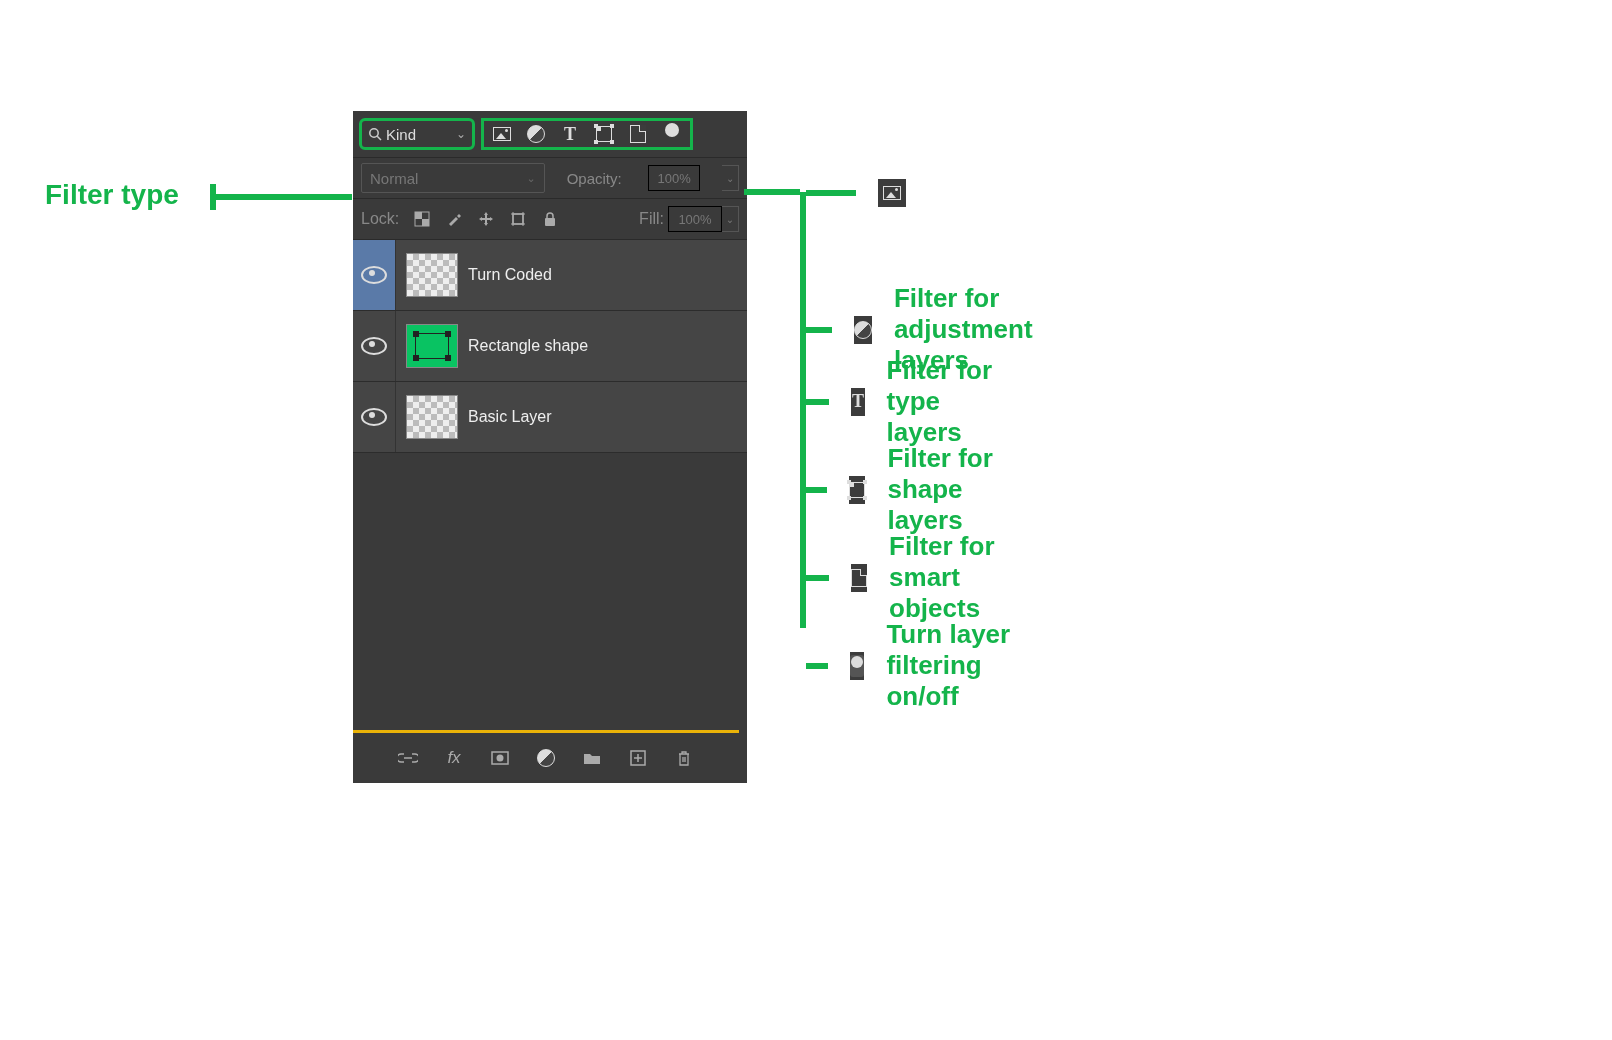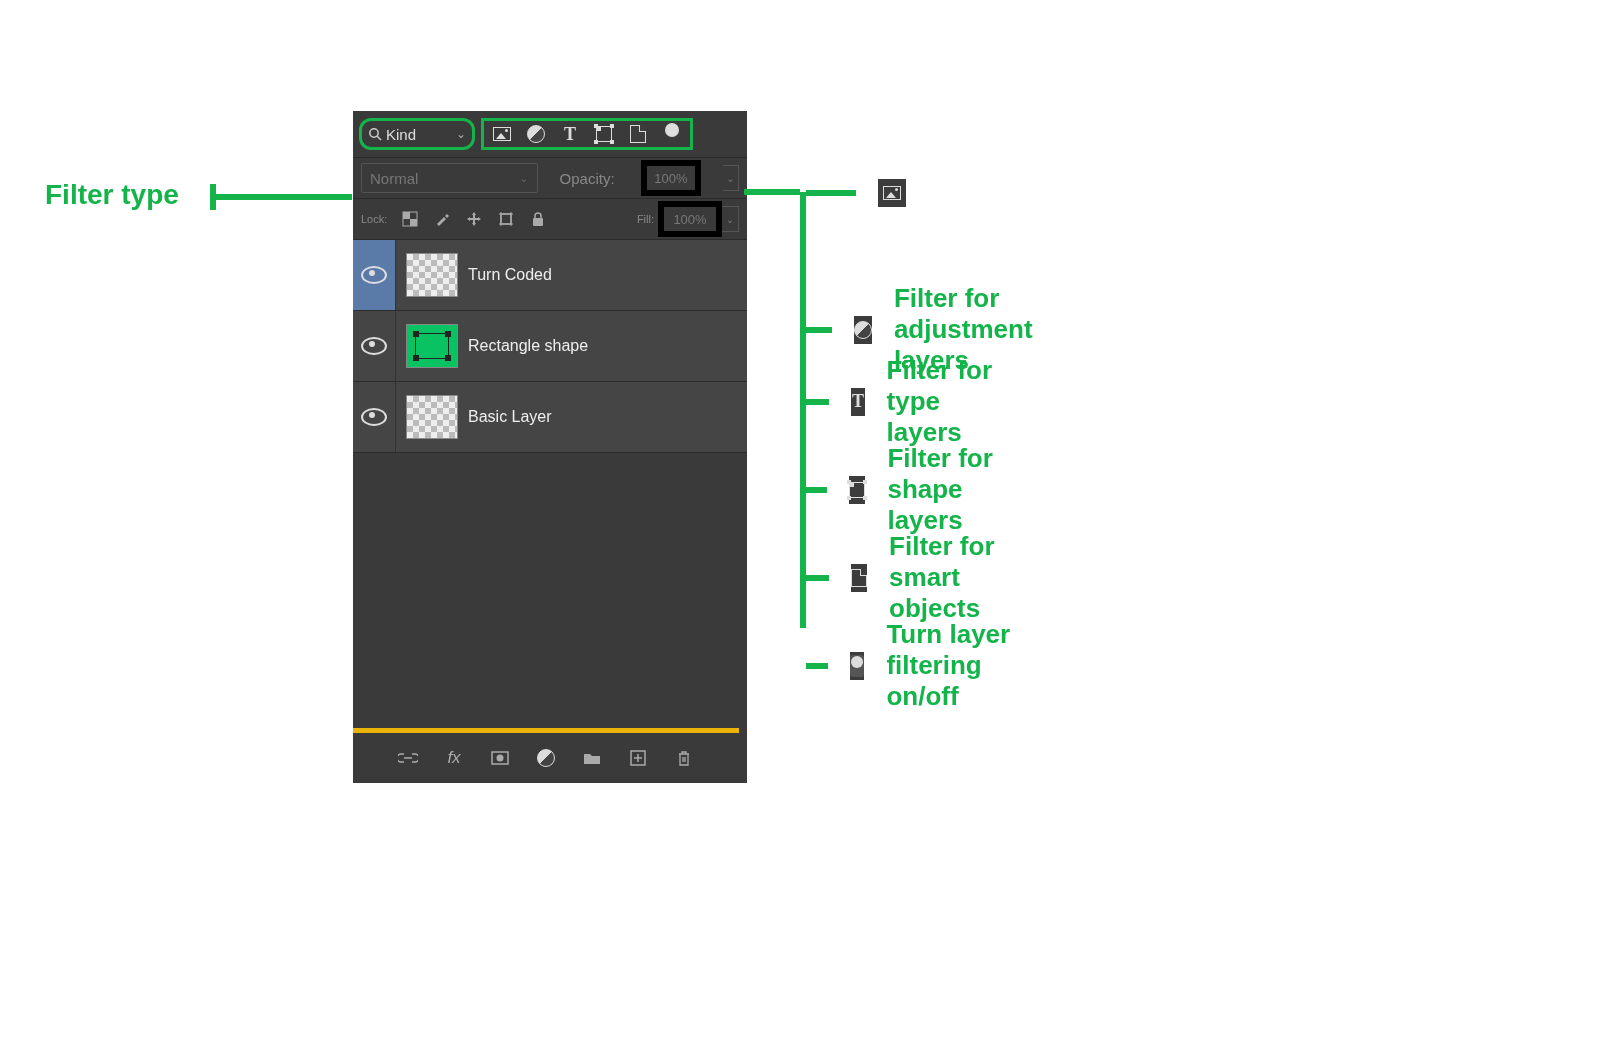--- a/index.html
+++ b/index.html
@@ -12,53 +12,53 @@
   .panel{position:absolute;left:353px;top:111px;width:394px;height:672px;background:#3a3a3a;}
   .tabs{display:flex;height:46px;background:#2f2f2f;align-items:stretch;border-bottom:1px solid #1e1e1e;}
   .tab{padding:0 18px;display:flex;align-items:center;font-size:17px;color:#aaa;cursor:pointer;}
   .tab.active{background:#3a3a3a;color:#fff;font-weight:bold;}
   .tabs .spacer{flex:1;}
   .tabs .menu{width:40px;display:flex;align-items:center;justify-content:center;}
   .hamburger{width:18px;height:12px;border-top:2px solid #ccc;border-bottom:2px solid #ccc;position:relative;}
   .hamburger::before{content:"";position:absolute;top:3px;left:0;right:0;height:2px;background:#ccc;}
   
   .filter-row{display:flex;align-items:center;height:46px;padding:0 6px;gap:6px;background:#3a3a3a;border-bottom:1px solid #2a2a2a;}
-  .kind-dd{display:flex;align-items:center;height:32px;width:116px;background:#3a3a3a;border:3px solid #14b44b;border-radius:12px;box-sizing:border-box;padding:0 6px;color:#ddd;font-size:15px;position:relative;}
+  .kind-dd{display:flex;align-items:center;height:32px;width:116px;background:#3a3a3a;border:3px solid #14b44b;border-radius:6px;box-sizing:border-box;padding:0 6px;color:#ddd;font-size:15px;position:relative;}
   .kind-dd .mag{margin-right:4px;}
   .kind-dd .chev{margin-left:auto;font-size:12px;color:#aaa;}
   .filter-icons{display:flex;align-items:center;gap:14px;height:32px;border:3px solid #14b44b;padding:0 8px;box-sizing:border-box;}
   .filter-icons .ficon{width:20px;height:20px;display:flex;align-items:center;justify-content:center;}
   .toggle-dot{width:14px;height:14px;border-radius:50%;background:#ddd;margin-bottom:8px;}
   
   .blend-row{display:flex;align-items:center;height:40px;padding:0 8px;gap:22px;border-bottom:1px solid #2a2a2a;}
   .blend-dd{width:170px;height:28px;border:1px solid #555;border-radius:2px;display:flex;align-items:center;padding:0 8px;color:#777;font-size:15px;}
   .blend-dd .chev{margin-left:auto;font-size:11px;color:#666;}
   .opacity-label{color:#888;font-size:15px;}
-  .pct-box{width:52px;height:24px;border:6px solid #000000;display:flex;align-items:center;justify-content:center;color:#777;font-size:13px;margin-left:4px;}
+  .pct-box{width:52px;height:24px;border:1px solid #000000;display:flex;align-items:center;justify-content:center;color:#777;font-size:13px;margin-left:4px;}
   .pct-chev{width:16px;height:24px;border:1px solid #555;display:flex;align-items:center;justify-content:center;color:#777;font-size:10px;border-left:none;}
   
   .lock-row{display:flex;align-items:center;height:40px;padding:0 8px;gap:14px;border-bottom:1px solid #2a2a2a;color:#888;}
-  .lock-row .lbl{font-size:11px;}
+  .lock-row .lbl{font-size:16px;}
   .lock-row .licon{width:18px;height:18px;display:flex;align-items:center;justify-content:center;color:#aaa;}
   .lock-row .fill-group{margin-left:auto;display:flex;align-items:center;}
   
   .layers-list{background:#3a3a3a;}
   .layer{display:flex;align-items:center;height:70px;border-bottom:1px solid #2c2c2c;background:#454545;}
   .layer.selected .eye-cell{background:#5a7aa8;}
   .eye-cell{width:42px;height:100%;display:flex;align-items:center;justify-content:center;border-right:1px solid #333;}
   .eye{width:22px;height:14px;border:2px solid #ddd;border-radius:60% 60% 60% 60%;position:relative;}
   .eye::after{content:"";position:absolute;top:2px;left:6px;width:6px;height:6px;border-radius:50%;background:#ddd;}
   .thumb{width:50px;height:42px;margin:0 10px;border:1px solid #888;background:
     repeating-conic-gradient(#bbb 0 25%,#eee 0 50%) 0 0/12px 12px;}
   .thumb.green-shape{background:#09c362;position:relative;}
   .thumb.green-shape::after{content:"";position:absolute;inset:8px;border:1.5px solid #222;}
   .thumb.green-shape .corner{position:absolute;width:6px;height:6px;background:#222;}
   .layer-name{color:#eee;font-size:16px;}
   
-  .footer{position:absolute;bottom:0;left:0;right:8px;height:50px;background:#3a3a3a;border-top:5px solid #eab308;display:flex;align-items:center;justify-content:center;gap:24px;}
+  .footer{position:absolute;bottom:0;left:0;right:8px;height:50px;background:#3a3a3a;border-top:3px solid #eab308;display:flex;align-items:center;justify-content:center;gap:24px;}
   .footer .ficon{width:22px;height:22px;display:flex;align-items:center;justify-content:center;color:#aaa;font-size:16px;}
   
   .right-annots{position:absolute;left:760px;top:179px;}
   .trunk{position:absolute;left:40px;top:13px;width:6px;height:436px;background:#14b44b;}
   .trunk-top{position:absolute;left:-16px;top:10px;width:56px;height:6px;background:#14b44b;}
   .annot-row{position:absolute;display:flex;align-items:center;gap:22px;}
   .annot-row .branch{width:50px;height:6px;background:#14b44b;margin-right:0;}
   .annot-row .icon-chip{width:28px;height:28px;background:#3c3c3c;display:flex;align-items:center;justify-content:center;}
   .annot-row .label{font-size:26px;font-weight:bold;}
   .annot-row.r1{top:0px;}

